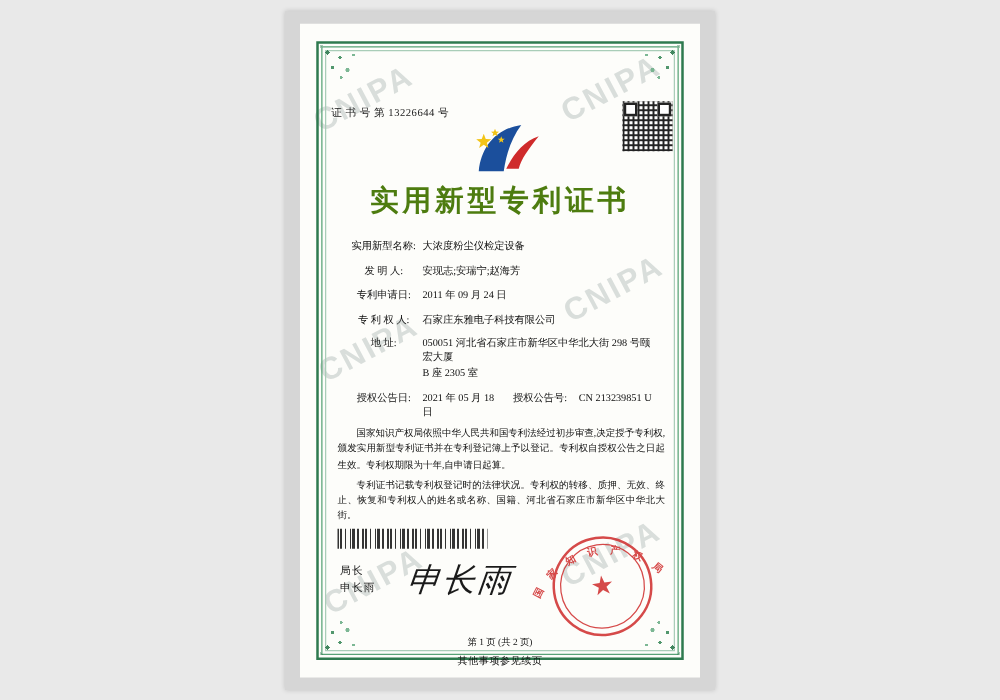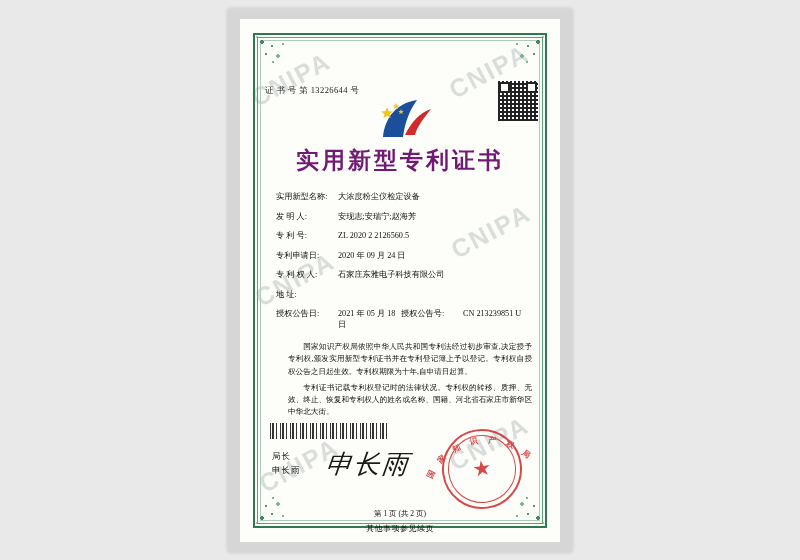--- a/index.html
+++ b/index.html
@@ -141,21 +141,21 @@
   .logo svg { display:block; }
 
   .doc-title {
     position: absolute;
     left: 0; right: 0;
     top: 126px;
     text-align: center;
     font-size: 23px;
     font-weight: bold;
     letter-spacing: 3px;
-    color: #701a75;
+    color: #4d7c0f;
     font-family: "Liberation Serif", serif;
   }
 
   .fields {
     position: absolute;
     left: 36px;
     top: 172px;
     width: 250px;
     font-size: 8.2px;
     color: #111;
@@ -164,30 +164,31 @@
   .frow {
     display: flex;
     align-items: flex-start;
     margin-bottom: 8.5px;
   }
   .flabel {
     width: 62px;
     flex: 0 0 62px;
     letter-spacing: 0px;
     white-space: nowrap;
+    text-align: center;
   }
   .fvalue { flex: 1; }
   .fvalue .sub {
     display: block;
     margin-top: 2px;
   }
 
   .body-text {
     position: absolute;
-    left: 48px;
+    left: 30px;
     right: 28px;
     top: 322px;
     font-size: 7.6px;
     line-height: 1.62;
     color: #111;
     text-align: justify;
   }
   .body-text p { margin: 0 0 4px 0; text-indent: 2em; }
 
   
@@ -324,37 +325,37 @@
       <div class="frow">
         <div class="flabel">实用新型名称:</div>
         <div class="fvalue">大浓度粉尘仪检定设备</div>
       </div>
 
       <div class="frow">
         <div class="flabel">发 明 人:</div>
         <div class="fvalue">安现志;安瑞宁;赵海芳</div>
       </div>
 
-      <div class="frow">
-        <div class="flabel">专 利 号:</div>
-        <div class="fvalue">ZL 2020 2 2126560.5</div>
-      </div>
 
       <div class="frow">
         <div class="flabel">专利申请日:</div>
-        <div class="fvalue">2020 年 09 月 24 日</div>
+        <div class="fvalue">2011 年 09 月 24 日</div>
       </div>
 
       <div class="frow">
         <div class="flabel">专 利 权 人:</div>
         <div class="fvalue">石家庄东雅电子科技有限公司</div>
       </div>
 
       <div class="frow">
         <div class="flabel">地    址:</div>
+        <div class="fvalue">
+          <span>050051 河北省石家庄市新华区中华北大街 298 号颐宏大厦</span>
+          <span class="sub">B 座 2305 室</span>
+        </div>
       </div>
 
       <div class="frow">
         <div class="flabel">授权公告日:</div>
         <div class="fvalue">2021 年 05 月 18 日</div>
         <div class="flabel">授权公告号:</div>
         <div class="fvalue">CN 213239851 U</div>
       </div>
 
     </div>

